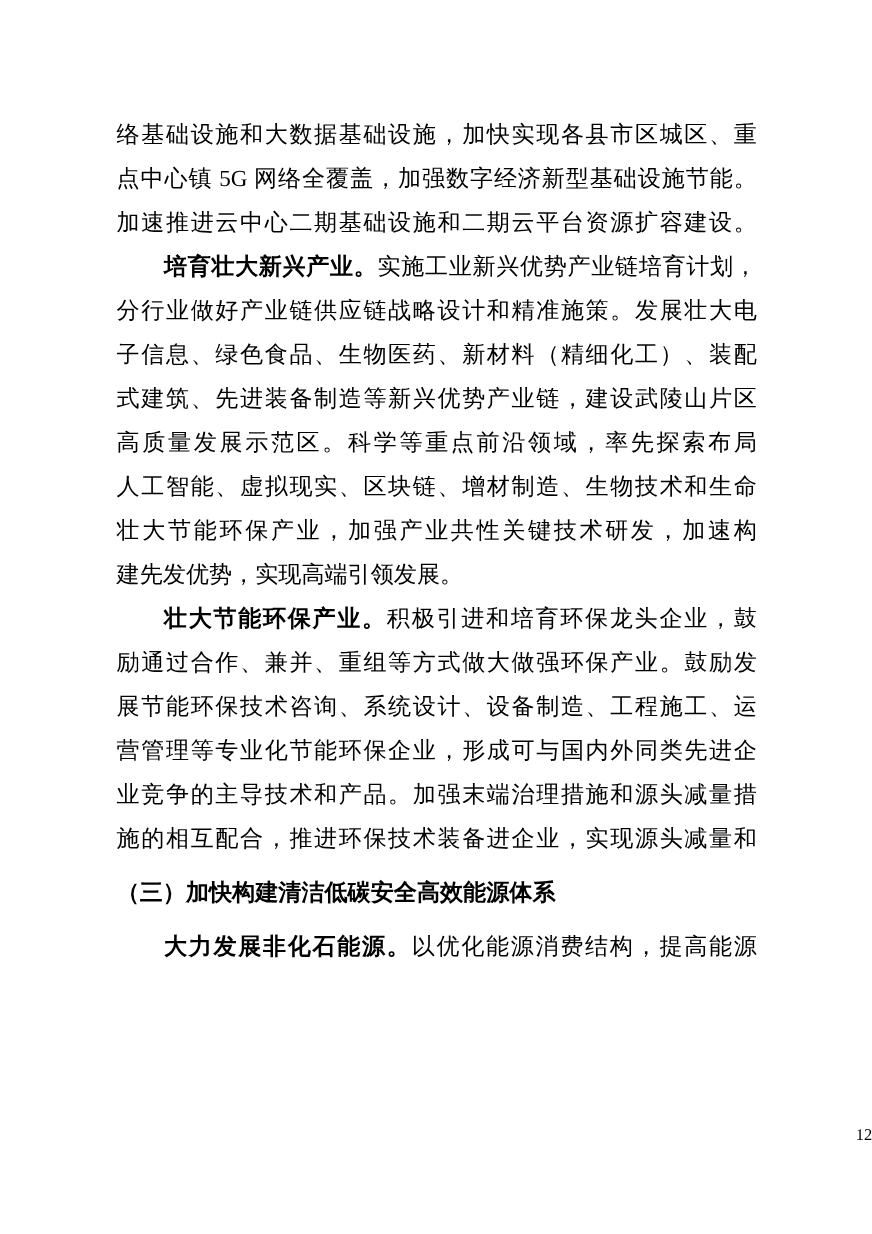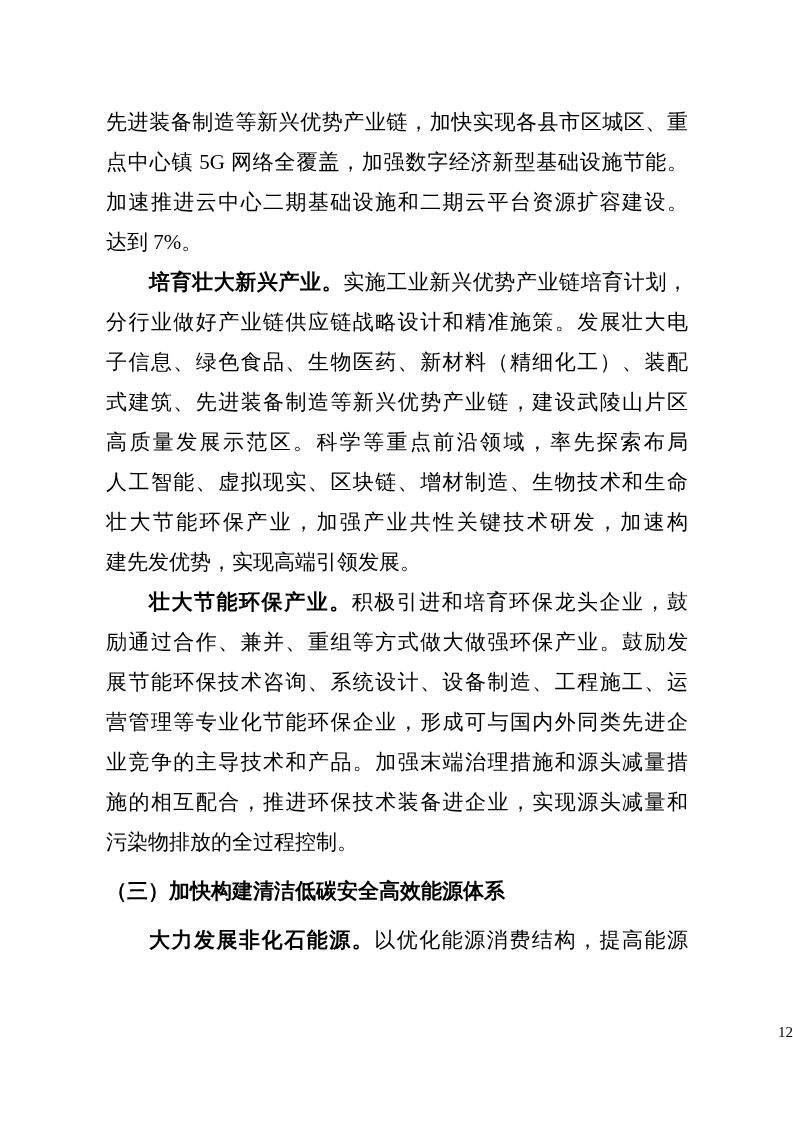--- a/index.html
+++ b/index.html
@@ -53,41 +53,39 @@
     text-align: right;
     font-size: 15px;
     line-height: 20px;
   }
 </style>
 </head>
 <body>
 
 <div class="page">
   <div class="content">
-    <div class="line"><span>先进装备制造等新兴优势产业链，加快实现各县市区城区、重</span></div>
+    <div class="line"><span>络基础设施和大数据基础设施，加快实现各县市区城区、重</span></div>
     <div class="line"><span>点中心镇 5G 网络全覆盖，加强数字经济新型基础设施节能。</span></div>
     <div class="line"><span>加速推进云中心二期基础设施和二期云平台资源扩容建设。</span></div>
-    <div class="line last"><span>达到 7%。</span></div>
 
     <div class="line indent"><span class="bold">培育壮大新兴产业。</span><span>实施工业新兴优势产业链培育计划，</span></div>
     <div class="line"><span>分行业做好产业链供应链战略设计和精准施策。发展壮大电</span></div>
     <div class="line"><span>子信息、绿色食品、生物医药、新材料（精细化工）、装配</span></div>
     <div class="line"><span>式建筑、先进装备制造等新兴优势产业链，建设武陵山片区</span></div>
     <div class="line"><span>高质量发展示范区。科学等重点前沿领域，率先探索布局</span></div>
     <div class="line"><span>人工智能、虚拟现实、区块链、增材制造、生物技术和生命</span></div>
     <div class="line"><span>壮大节能环保产业，加强产业共性关键技术研发，加速构</span></div>
     <div class="line last"><span>建先发优势，实现高端引领发展。</span></div>
 
     <div class="line indent"><span class="bold">壮大节能环保产业。</span><span>积极引进和培育环保龙头企业，鼓</span></div>
     <div class="line"><span>励通过合作、兼并、重组等方式做大做强环保产业。鼓励发</span></div>
     <div class="line"><span>展节能环保技术咨询、系统设计、设备制造、工程施工、运</span></div>
     <div class="line"><span>营管理等专业化节能环保企业，形成可与国内外同类先进企</span></div>
     <div class="line"><span>业竞争的主导技术和产品。加强末端治理措施和源头减量措</span></div>
     <div class="line"><span>施的相互配合，推进环保技术装备进企业，实现源头减量和</span></div>
-    <div class="line last"><span>污染物排放的全过程控制。</span></div>
 
     <div class="line heading"><span>（三）加快构建清洁低碳安全高效能源体系</span></div>
 
     <div class="line indent"><span class="bold">大力发展非化石能源。</span><span>以优化能源消费结构，提高能源</span></div>
   </div>
 
   <div class="page-number">12</div>
 </div>
 
 </body></html>

